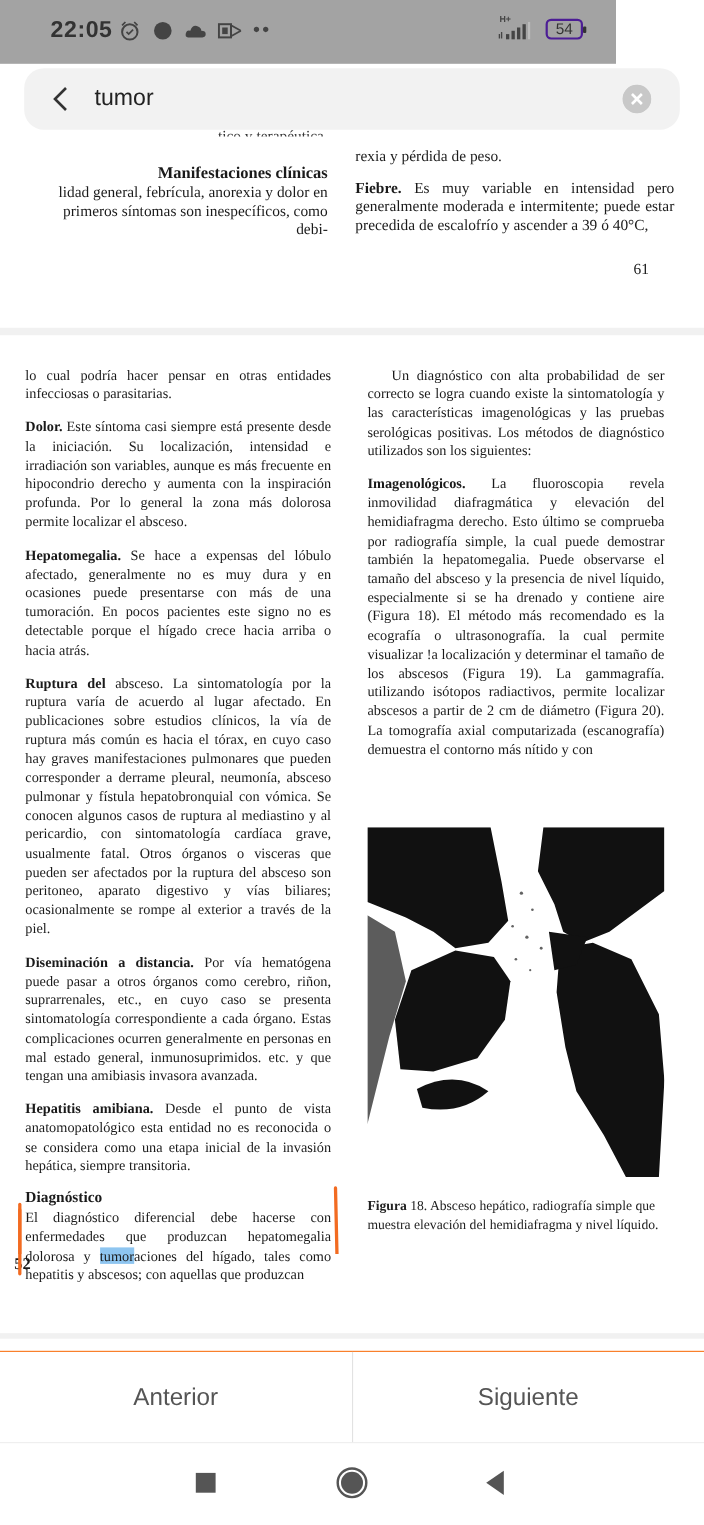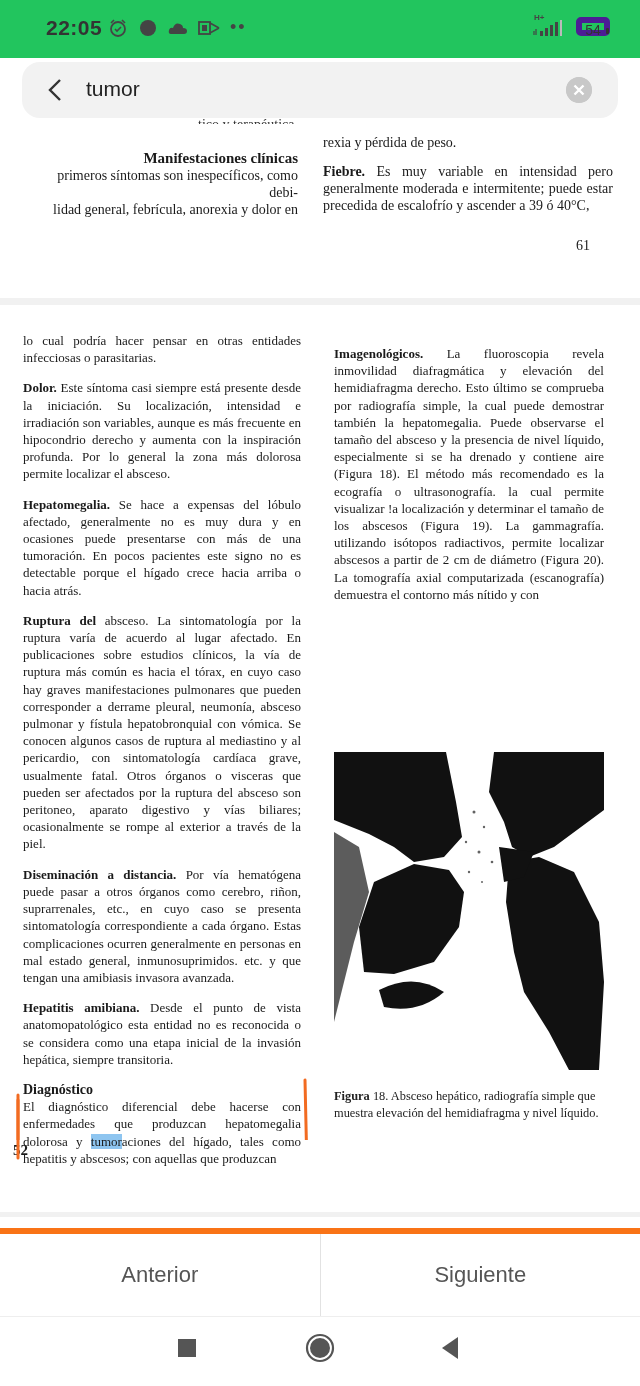--- a/index.html
+++ b/index.html
@@ -1,38 +1,38 @@
 <!DOCTYPE html>
 <html><head>
 <meta charset="utf-8">
 <style>
   html,body{margin:0;padding:0;}
   body{width:640px;height:1386px;background:#ffffff;position:relative;overflow:hidden;font-family:"Liberation Sans",sans-serif;color:#222;}
-  .statusbar{position:absolute;left:0;top:0;width:640px;height:58px;background:#22c55e;}
+  .statusbar{position:absolute;left:0;top:0;width:560px;height:58px;background:#a3a3a3;}
   .sb-time{position:absolute;left:46px;top:16px;font-size:21px;font-weight:bold;color:#333;letter-spacing:0.5px;}
   .sb-icons{position:absolute;left:110px;top:17px;display:flex;align-items:center;gap:10px;}
   .sb-right{position:absolute;right:30px;top:16px;display:flex;align-items:center;gap:10px;}
-  .battery{position:relative;width:34px;height:19px;border:6px solid #4c1d95;border-radius:5px;box-sizing:border-box;font-size:14px;text-align:center;line-height:15px;color:#333;}
+  .battery{position:relative;width:34px;height:19px;border:2px solid #4c1d95;border-radius:5px;box-sizing:border-box;font-size:14px;text-align:center;line-height:15px;color:#333;}
   .battery:after{content:"";position:absolute;right:-5px;top:5px;width:3px;height:6px;background:#333;border-radius:1px;}
   .searchbar{position:absolute;left:22px;top:62px;width:596px;height:56px;background:#f2f2f2;border-radius:18px;}
   .back{position:absolute;left:22px;top:14px;width:24px;height:28px;}
   .search-text{position:absolute;left:64px;top:15px;font-size:21px;color:#222;}
   .clear{position:absolute;right:26px;top:15px;width:26px;height:26px;border-radius:50%;background:#c8c8c8;}
   .page{position:absolute;left:0;width:640px;background:#fff;font-family:"Liberation Serif",serif;color:#1a1a1a;}
   .col{position:absolute;font-size:13px;line-height:17.2px;text-align:justify;}
   .col p{margin:0;}
   .col .gap{height:13px;}
   .col b{font-weight:bold;}
   .head{font-weight:bold;font-size:14px;}
   .pagenum{position:absolute;font-size:14px;}
   .sep{position:absolute;left:0;width:640px;height:7px;background:#f1f1f1;}
   .fig{position:absolute;left:334px;top:752px;width:270px;height:318px;background:#fff;}
   .caption{position:absolute;left:334px;top:1088px;width:275px;font-size:12.4px;line-height:17px;font-family:"Liberation Serif",serif;}
   .hl{background:#8ec5f0;}
-  .navbar{position:absolute;left:0;top:1228px;width:640px;height:82px;border-top:6px solid #f97316;border-bottom:1px solid #eee;display:flex;}
+  .navbar{position:absolute;left:0;top:1228px;width:640px;height:82px;border-top:1px solid #f97316;border-bottom:1px solid #eee;display:flex;}
   .navbtn{flex:1;display:flex;align-items:center;justify-content:center;font-size:22px;color:#555;}
   .navdiv{width:1px;background:#e2e2e2;}
   .sysnav{position:absolute;left:0;top:1312px;width:640px;height:74px;}
 </style>
 </head>
 <body>
 
 <div class="statusbar">
   <div class="sb-time">22:05</div>
   <div class="sb-icons" style="left:108px;">
@@ -78,22 +78,22 @@
   <svg class="clear" viewBox="0 0 26 26">
       <circle cx="13" cy="13" r="13" fill="#c8c8c8"></circle>
       <path d="M8.5 8.5 L17.5 17.5 M17.5 8.5 L8.5 17.5" stroke="#fff" stroke-width="2.4"></path>
     </svg>
 </div>
 
 <div class="page" style="top:120px;height:178px;">
   <div class="col" style="left:26px;top:0;width:272px;font-size:14px;line-height:17px;text-align:right;">
     <p style="height:8px;overflow:hidden;margin-top:-4px;color:#333;">tico y terapéutica.</p>
     <p class="head" style="margin-top:26px;font-size:15px;">Manifestaciones clínicas</p>
+    <p>lidad general, febrícula, anorexia y dolor en</p>
     <p>primeros síntomas son inespecíficos, como debi-</p>
-    <p>lidad general, febrícula, anorexia y dolor en</p>
   </div>
   <div class="col" style="left:323px;top:14px;width:290px;font-size:14px;line-height:17px;">
     <p>rexia y pérdida de peso.</p>
     <p style="margin-top:12px;"><b>Fiebre.</b><span> Es muy variable en intensidad pero generalmente moderada e intermitente; puede estar precedida de escalofrío y ascender a 39 ó 40°C,</span></p>
   </div>
   <div class="pagenum" style="left:576px;top:118px;">61</div>
 </div>
 
 <div class="sep" style="top:298px;"></div>
 
@@ -109,20 +109,21 @@
     <div class="gap"></div>
     <p><b>Diseminación a distancia.</b><span> Por vía hematógena puede pasar a otros órganos como cerebro, riñon, suprarrenales, etc., en cuyo caso se presenta sintomatología correspondiente a cada órgano. Estas complicaciones ocurren generalmente en personas en mal estado general, inmunosuprimidos. etc. y que tengan una amibiasis invasora avanzada.</span></p>
     <div class="gap"></div>
     <p><b>Hepatitis amibiana.</b><span> Desde el punto de vista anatomopatológico esta entidad no es reconocida o se considera como una etapa inicial de la invasión hepática, siempre transitoria.</span></p>
     <div class="gap"></div>
     <p class="head">Diagnóstico</p>
     <p><span>El diagnóstico diferencial debe hacerse con enfermedades que produzcan hepatomegalia dolorosa y </span><span class="hl">tumor</span><span>aciones del hígado, tales como hepatitis y abscesos; con aquellas que produzcan</span></p>
   </div>
 
   <div class="col" style="left:334px;top:27px;width:270px;">
+    <p style="text-indent:22px;">Un diagnóstico con alta probabilidad de ser correcto se logra cuando existe la sintomatología y las características imagenológicas y las pruebas serológicas positivas. Los métodos de diagnóstico utilizados son los siguientes:</p>
     <div class="gap"></div>
     <p><b>Imagenológicos.</b><span> La fluoroscopia revela inmovilidad diafragmática y elevación del hemidiafragma derecho. Esto último se comprueba por radiografía simple, la cual puede demostrar también la hepatomegalia. Puede observarse el tamaño del absceso y la presencia de nivel líquido, especialmente si se ha drenado y contiene aire (Figura 18). El método más recomendado es la ecografía o ultrasonografía. la cual permite visualizar !a localización y determinar el tamaño de los abscesos (Figura 19). La gammagrafía. utilizando isótopos radiactivos, permite localizar abscesos a partir de 2 cm de diámetro (Figura 20). La tomografía axial computarizada (escanografía) demuestra el contorno más nítido y con</span></p>
   </div>
 
   <div class="pagenum" style="left:13px;top:837px;font-weight:bold;font-size:15px;">52</div>
 </div>
 
 <svg class="fig" viewBox="0 0 270 318">
   <rect x="0" y="0" width="270" height="318" fill="#fff"></rect>
   <path d="M0 0 L112 0 L122 50 L128 85 L110 105 L80 110 L60 95 L35 82 L0 68 Z" fill="#111"></path>

